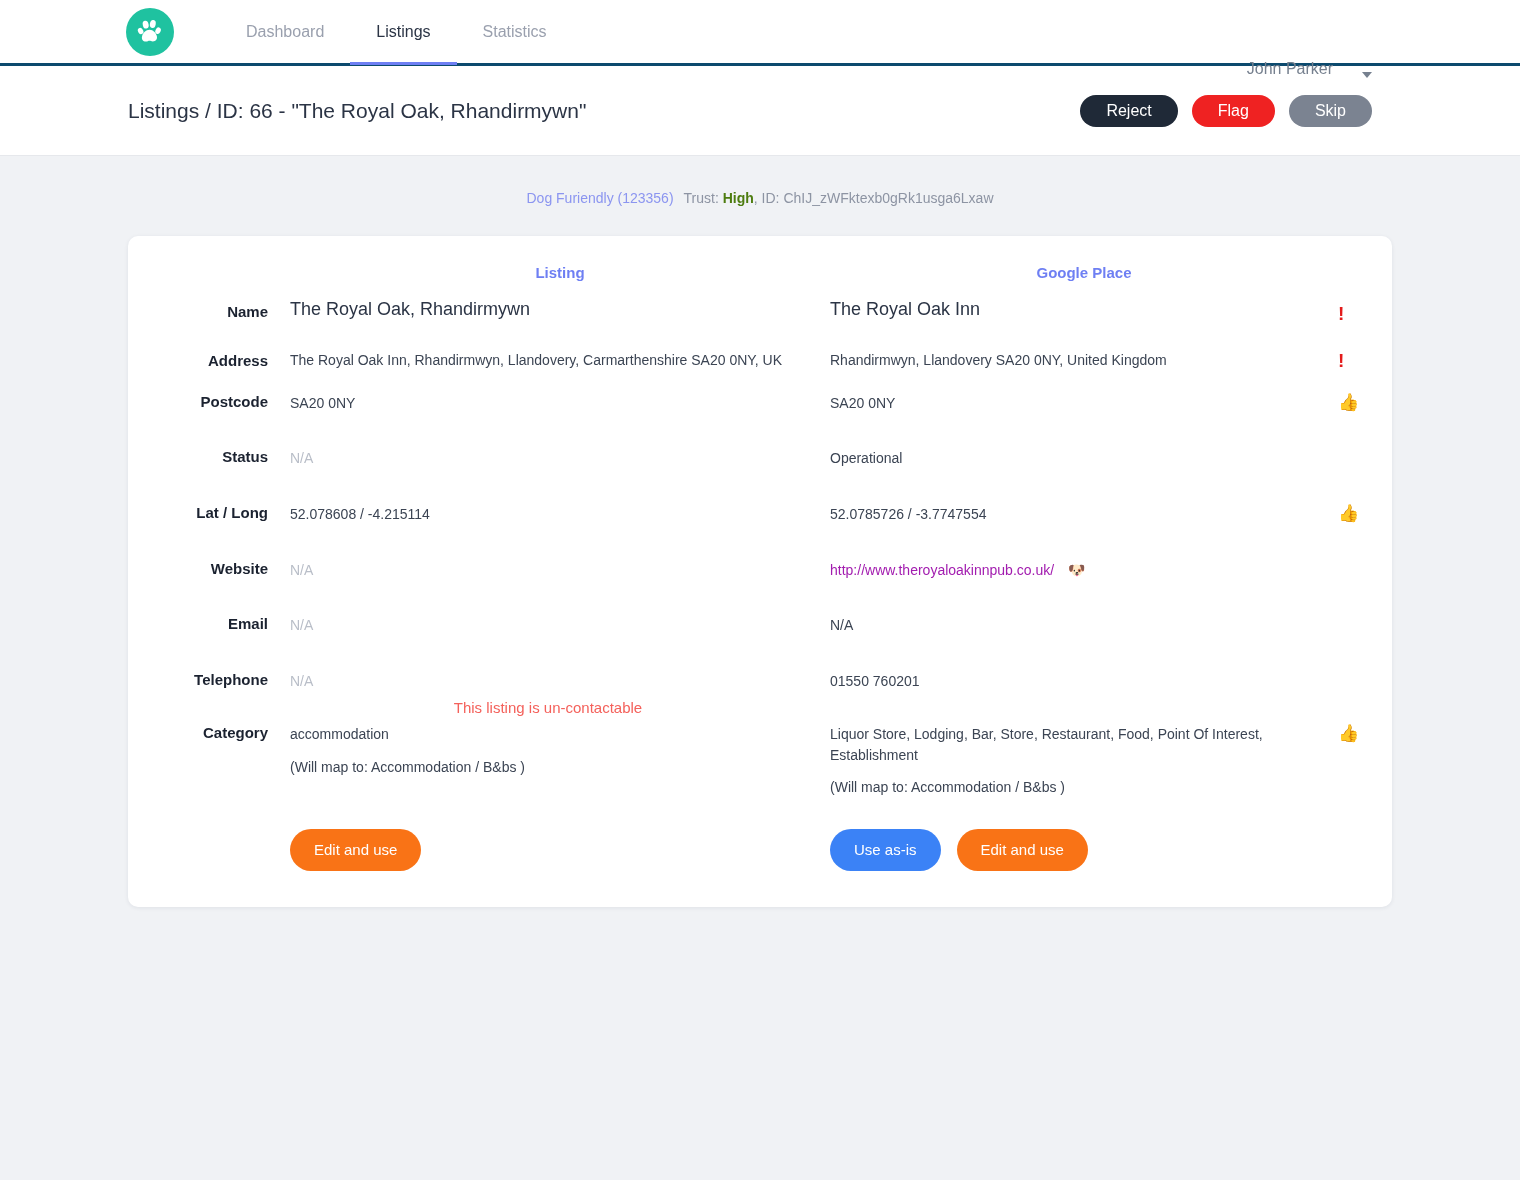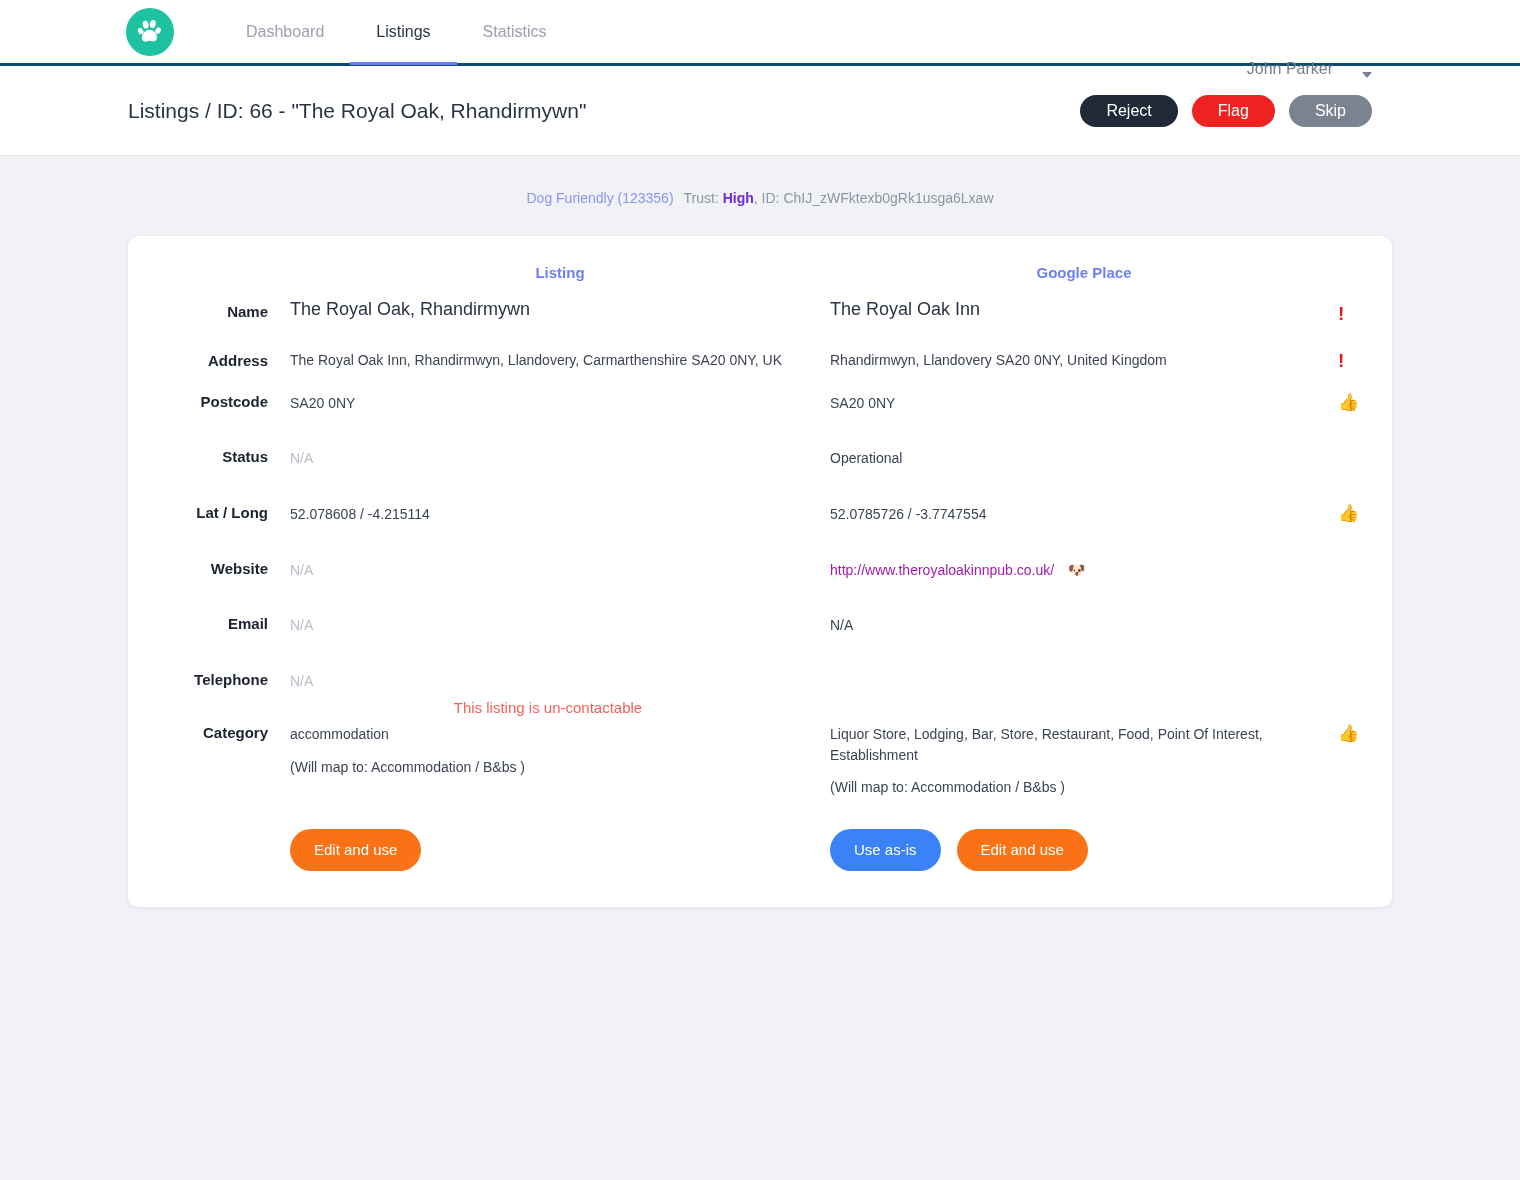--- a/index.html
+++ b/index.html
@@ -115,21 +115,21 @@
   .pill.skip   { background: #7b8391; }
 
   
   .meta-strip {
     text-align: center;
     padding-top: 34px;
     font-size: 14px;
     color: #8d94a3;
   }
   .meta-strip .brand { color: #8b95f0; margin-right: 10px; }
-  .meta-strip .trust-high { color: #6d28d9; font-weight: 600; }
+  .meta-strip .trust-high { color: #4d7c0f; font-weight: 600; }
 
   
   .card {
     margin: 30px auto 0;
     width: 1264px;
     background: #fff;
     border-radius: 10px;
     box-shadow: 0 1px 4px rgba(30,40,60,.08);
     padding: 20px 0 36px;
   }
@@ -281,20 +281,21 @@
     <div class="spacer" style="grid-column:1/5;height:34px"></div>
 
     <div class="row-label">Email</div>
     <div class="cell na">N/A</div>
     <div class="cell">N/A</div>
     <div class="status-icon"></div>
     <div class="spacer" style="grid-column:1/5;height:34px"></div>
 
     <div class="row-label">Telephone</div>
     <div class="cell na">N/A</div>
+    <div class="cell">01550 760201</div>
     <div class="status-icon"></div>
 
     <div style="grid-column:1/2"></div>
     <div class="uncontactable">This listing is un-contactable</div>
     <div style="grid-column:3/5"></div>
     <div class="spacer" style="grid-column:1/5;height:8px"></div>
 
     <div class="row-label">Category</div>
     <div class="cell">
       <div>accommodation</div>

